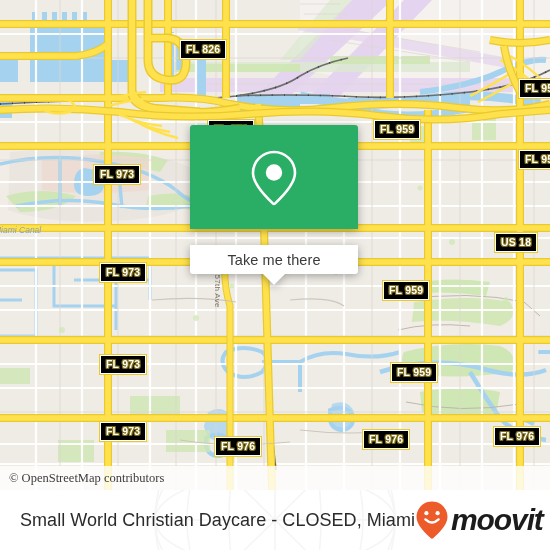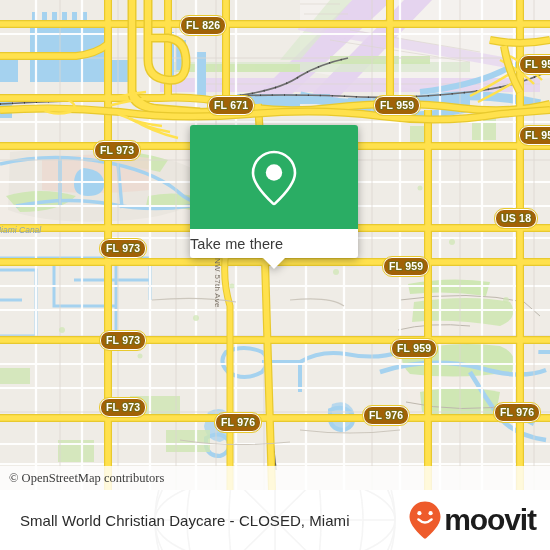--- a/index.html
+++ b/index.html
@@ -23,36 +23,37 @@
     left: 0; top: 0;
     width: 550px; height: 490px;
     overflow: hidden;
     background: #f2efe9;
   }
   #map svg { display: block; }
 
   
   .shield {
     position: absolute;
-    background: #a16207;
+    background: #000000;
     border: 1.6px solid #ffffff;
     outline: 1px solid #e8c92e;
-    border-radius: 9px;
+    border-radius: 0;
     color: #ffffff;
     font-size: 10.5px;
     font-weight: bold;
     line-height: 1;
     padding: 3px 5px 3.5px 5px;
     white-space: nowrap;
     text-shadow:
       -1px -1px 0 #7a6a12, 1px -1px 0 #7a6a12,
       -1px  1px 0 #7a6a12, 1px  1px 0 #7a6a12,
        0px -1px 0 #7a6a12, 0px  1px 0 #7a6a12,
       -1px  0px 0 #7a6a12, 1px  0px 0 #7a6a12;
     letter-spacing: .2px;
+    margin-top: 24px;
   }
 
   
   .streetlabel {
     position: absolute;
     color: #7d7468;
     font-size: 8px;
     white-space: nowrap;
     letter-spacing: .3px;
   }
@@ -82,21 +83,23 @@
     display: flex;
     align-items: center;
     justify-content: center;
   }
   #popup-bottom {
     height: 29px;
     background: #ffffff;
     border-radius: 0 0 3px 3px;
     display: flex;
     align-items: center;
+    justify-content: center;
     position: relative;
+    margin-top: 16px;
   }
   #popup-label {
     color: #3a3a3a;
     font-size: 14.5px;
     letter-spacing: .1px;
   }
   #popup-tail {
     position: absolute;
     left: 50%;
     top: 100%;
@@ -139,28 +142,29 @@
   #footer-inner {
     position: relative;
     width: 100%; height: 100%;
     display: flex;
     align-items: center;
     justify-content: space-between;
     padding: 0 14px 0 20px;
   }
   #place-title {
     color: #2b2b2b;
-    font-size: 15px;
+    font-size: 18px;
     white-space: nowrap;
     letter-spacing: .05px;
   }
   #brand {
     display: flex;
     align-items: center;
     gap: 1px;
+    font-style: italic;
   }
   #brand-word {
     color: #1c1c1c;
     font-size: 30px;
     font-weight: bold;
     letter-spacing: -1.1px;
     line-height: 1;
     margin-left: 1px;
   }
 </style>

